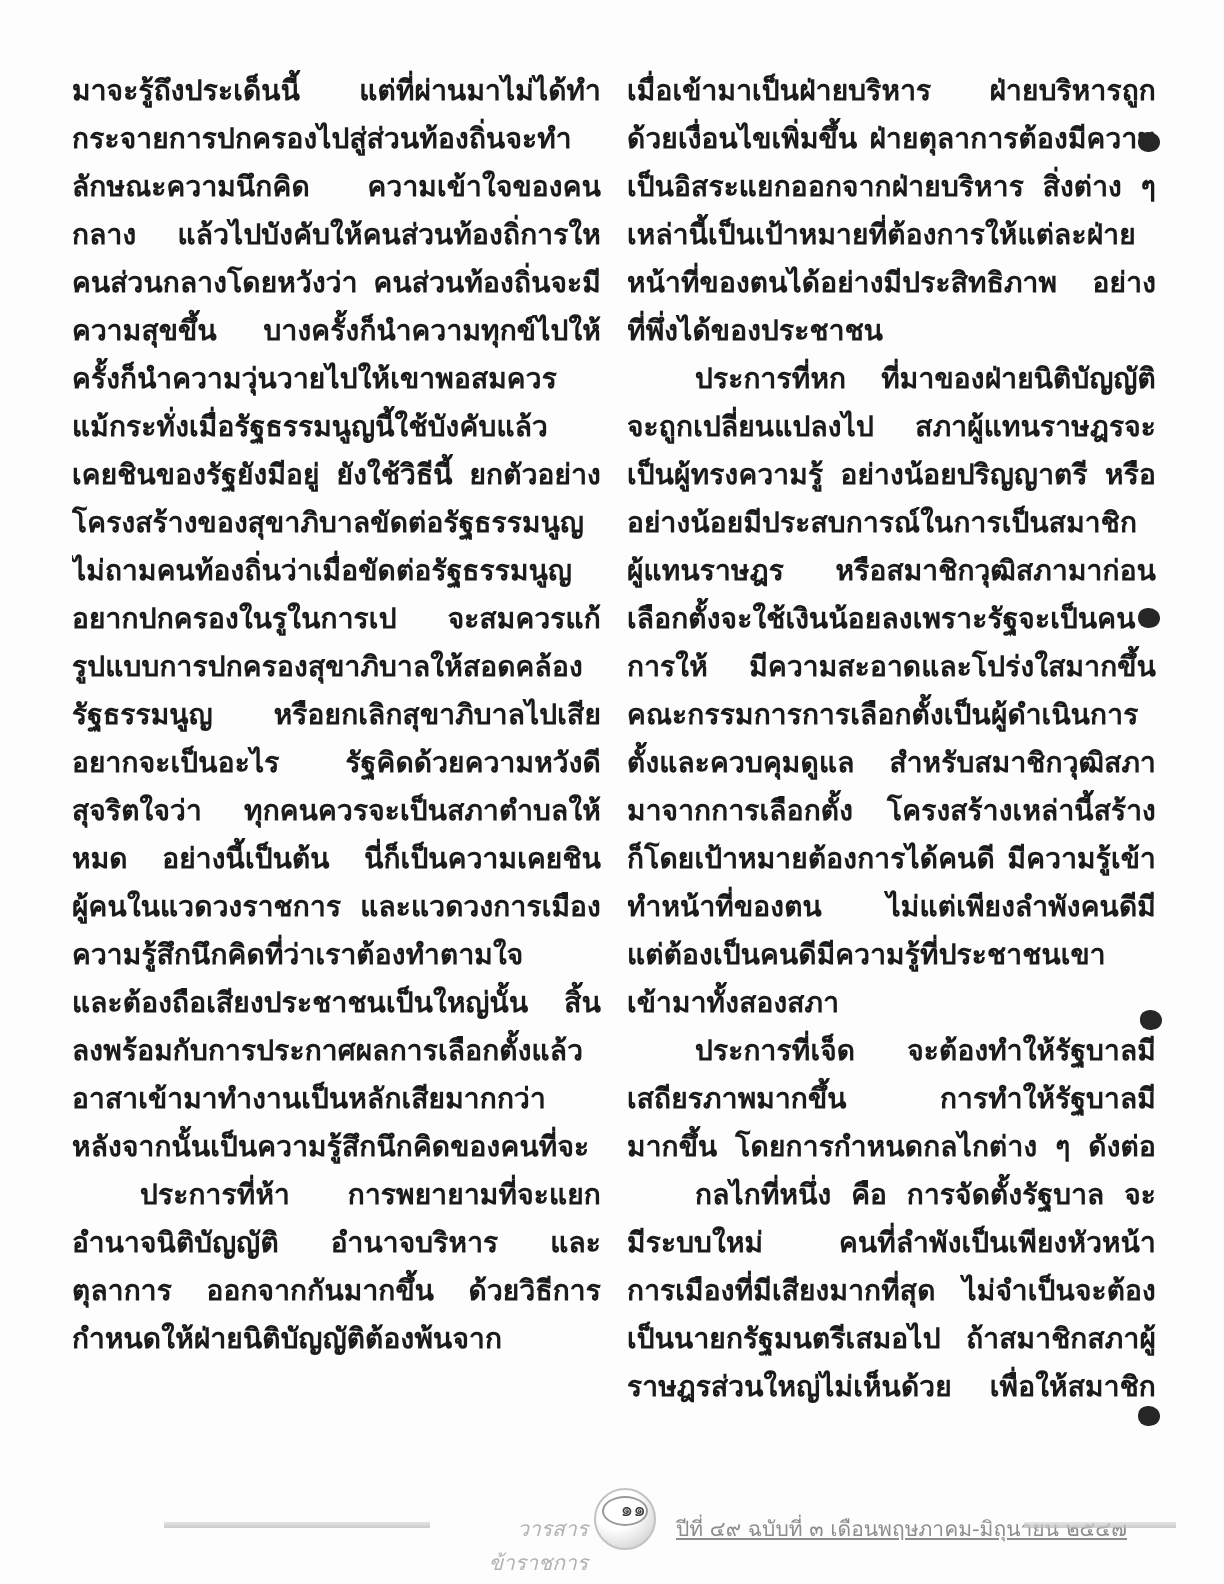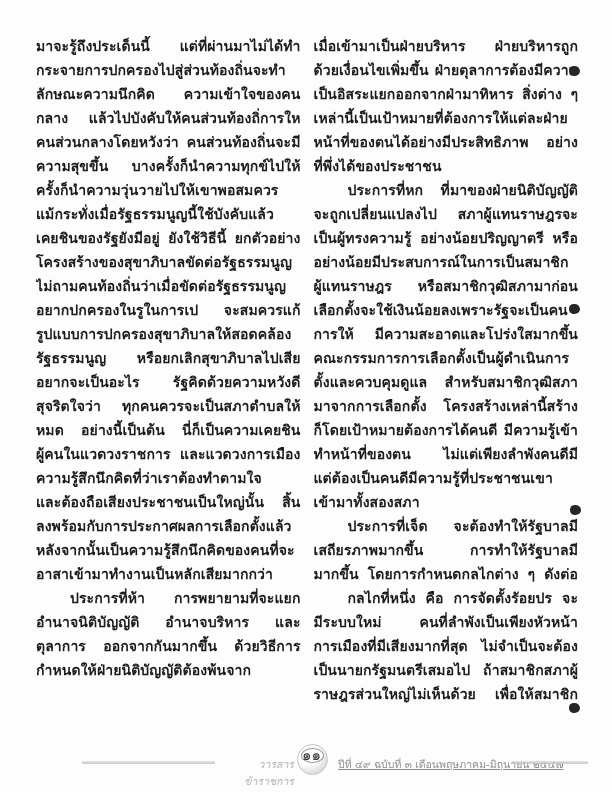--- a/index.html
+++ b/index.html
@@ -38,21 +38,21 @@
   .page-badge {
     position:absolute; left:297px; top:744px; width:31px; height:31px;
     border-radius:50%;
     background:radial-gradient(circle at 35% 30%, #ffffff 0 40%, #dcdcdc 75%, #c4c4c4 100%);
     border:1px solid #c3c3c3;
     box-sizing:border-box;
   }
   .page-badge .num {
     position:absolute; left:3px; top:3px; width:21px; height:13px;
     background:#fff; border:1px solid #9a9a9a; border-radius:50%;
-    font-size:15px; line-height:13px; text-align:left; color:#3a3a3a;
+    font-size:10px; line-height:13px; text-align:right; color:#3a3a3a;
   }
   .margin-dot {
     position:absolute; width:11px; height:10px;
     background:#262626; border-radius:46% 54% 52% 48%;
   }
 </style>
 </head>
 <body>
 
 <div class="page">
@@ -74,53 +74,53 @@
         <div class="line">อยากปกครองในรูในการเป จะสมควรแก้</div>
         <div class="line">รูปแบบการปกครองสุขาภิบาลให้สอดคล้องกับ</div>
         <div class="line">รัฐธรรมนูญ หรือยกเลิกสุขาภิบาลไปเสีย หรือ</div>
         <div class="line">อยากจะเป็นอะไร รัฐคิดด้วยความหวังดีอย่าง</div>
         <div class="line">สุจริตใจว่า ทุกคนควรจะเป็นสภาตำบลให้หมด</div>
         <div class="line">หมด อย่างนี้เป็นต้น นี่ก็เป็นความเคยชินของ</div>
         <div class="line">ผู้คนในแวดวงราชการ และแวดวงการเมือง</div>
         <div class="line">ความรู้สึกนึกคิดที่ว่าเราต้องทำตามใจประชาชน</div>
         <div class="line">และต้องถือเสียงประชาชนเป็นใหญ่นั้น สิ้นสุด</div>
         <div class="line">ลงพร้อมกับการประกาศผลการเลือกตั้งแล้ว</div>
+        <div class="line end">อาสาเข้ามาทำงานเป็นหลักเสียมากกว่า</div>
         <div class="line">หลังจากนั้นเป็นความรู้สึกนึกคิดของคนที่จะ</div>
-        <div class="line end">อาสาเข้ามาทำงานเป็นหลักเสียมากกว่า</div>
         <div class="line indent">ประการที่ห้า การพยายามที่จะแยก</div>
         <div class="line">อำนาจนิติบัญญัติ อำนาจบริหาร และอำนาจ</div>
         <div class="line">ตุลาการ ออกจากกันมากขึ้น ด้วยวิธีการ</div>
         <div class="line">กำหนดให้ฝ่ายนิติบัญญัติต้องพ้นจากตำแหน่ง</div>
       </div>
     <div class="col">
 
     <div class="line">เมื่อเข้ามาเป็นฝ่ายบริหาร ฝ่ายบริหารถูกควบคุม</div>
         <div class="line">ด้วยเงื่อนไขเพิ่มขึ้น ฝ่ายตุลาการต้องมีความ</div>
-        <div class="line">เป็นอิสระแยกออกจากฝ่ามาทิหาร สิ่งต่าง ๆ</div>
+        <div class="line">เป็นอิสระแยกออกจากฝ่ายบริหาร สิ่งต่าง ๆ</div>
         <div class="line">เหล่านี้เป็นเป้าหมายที่ต้องการให้แต่ละฝ่ายทำ</div>
         <div class="line">หน้าที่ของตนได้อย่างมีประสิทธิภาพ อย่างเป็น</div>
         <div class="line end">ที่พึ่งได้ของประชาชน</div>
         <div class="line indent">ประการที่หก ที่มาของฝ่ายนิติบัญญัติ</div>
         <div class="line">จะถูกเปลี่ยนแปลงไป สภาผู้แทนราษฎรจะต้อง</div>
         <div class="line">เป็นผู้ทรงความรู้ อย่างน้อยปริญญาตรี หรือ</div>
         <div class="line">อย่างน้อยมีประสบการณ์ในการเป็นสมาชิกสภา</div>
         <div class="line">ผู้แทนราษฎร หรือสมาชิกวุฒิสภามาก่อน การ</div>
         <div class="line">เลือกตั้งจะใช้เงินน้อยลงเพราะรัฐจะเป็นคนจัด</div>
         <div class="line">การให้ มีความสะอาดและโปร่งใสมากขึ้น โดยมี</div>
         <div class="line">คณะกรรมการการเลือกตั้งเป็นผู้ดำเนินการเลือก</div>
         <div class="line">ตั้งและควบคุมดูแล สำหรับสมาชิกวุฒิสภาต้อง</div>
         <div class="line">มาจากการเลือกตั้ง โครงสร้างเหล่านี้สร้างขึ้น</div>
         <div class="line">ก็โดยเป้าหมายต้องการได้คนดี มีความรู้เข้ามา</div>
         <div class="line">ทำหน้าที่ของตน ไม่แต่เพียงลำพังคนดีมีความรู้</div>
         <div class="line">แต่ต้องเป็นคนดีมีความรู้ที่ประชาชนเขาเลือก</div>
         <div class="line end">เข้ามาทั้งสองสภา</div>
         <div class="line indent">ประการที่เจ็ด จะต้องทำให้รัฐบาลมี</div>
         <div class="line">เสถียรภาพมากขึ้น การทำให้รัฐบาลมีเสถียรภาพ</div>
         <div class="line end">มากขึ้น โดยการกำหนดกลไกต่าง ๆ ดังต่อไปนี้</div>
-        <div class="line indent">กลไกที่หนึ่ง คือ การจัดตั้งรัอยปร จะ</div>
+        <div class="line indent">กลไกที่หนึ่ง คือ การจัดตั้งรัฐบาล จะ</div>
         <div class="line">มีระบบใหม่ คนที่ลำพังเป็นเพียงหัวหน้าพรรค</div>
         <div class="line">การเมืองที่มีเสียงมากที่สุด ไม่จำเป็นจะต้องได้</div>
         <div class="line">เป็นนายกรัฐมนตรีเสมอไป ถ้าสมาชิกสภาผู้แทน</div>
         <div class="line">ราษฎรส่วนใหญ่ไม่เห็นด้วย เพื่อให้สมาชิกสภา</div>
       </div>
   </div>
 
   <div class="footer-rule left"></div>
 
   <span class="journal-name">วารสารข้าราชการ</span>

